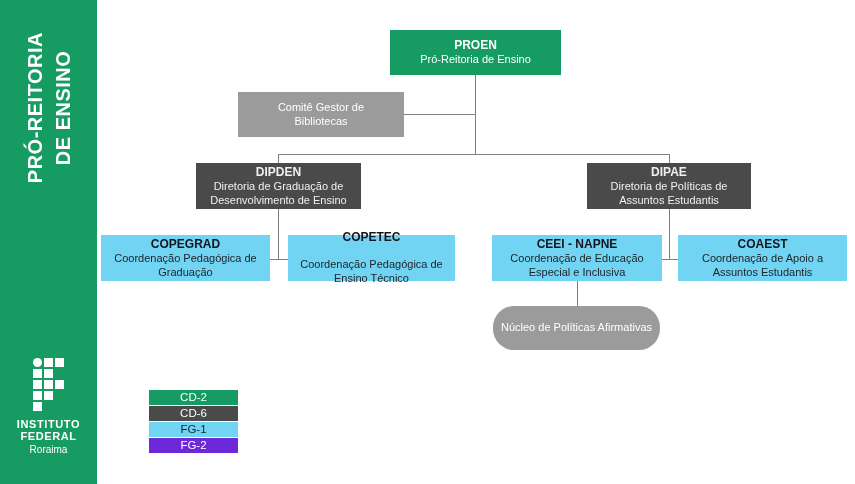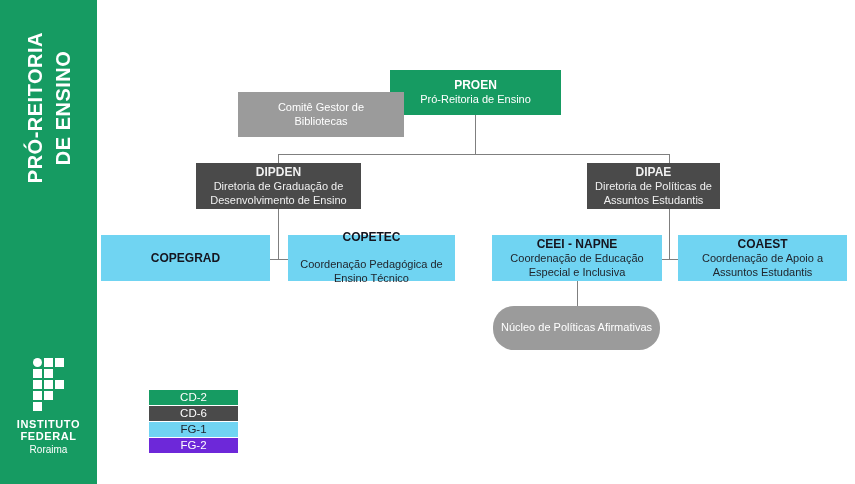--- a/index.html
+++ b/index.html
@@ -39,30 +39,30 @@
   .logo-line3 { color:#ffffff; font-size:10px; line-height:1.3; }
 
   
   .node {
     position:absolute; display:flex; flex-direction:column;
     align-items:center; justify-content:center; text-align:center;
     box-sizing:border-box;
   }
   .node .acr   { font-weight:bold; font-size:12px; line-height:1.25; }
   .node .lbl   { font-size:11px; line-height:1.25; }
-  .node-green  { background:#169b62; color:#ffffff;margin-top:40px; }
+  .node-green  { background:#169b62; color:#ffffff; }
   .node-dark   { background:#4a4a4a; color:#f0f0f0; }
   .node-gray   { background:#9b9b9b; color:#ffffff; }
   .node-blue   { background:#70d4f2; color:#20262e; }
   .node-blue .acr { color:#15151f; }
 
   .proen   { left:390px; top:30px;  width:171px; height:45px; }
   .comite  { left:238px; top:92px;  width:166px; height:45px; padding:0 24px; }
   .dipden  { left:196px; top:163px; width:165px; height:46px; padding:0 6px; }
-  .dipae   { left:587px; top:163px; width:133px; height:46px; padding:12px 8px; }
+  .dipae   { left:587px; top:163px; width:164px; height:46px; padding:12px 8px; }
   .copegrad{ left:101px; top:235px; width:169px; height:46px; padding:0 5px; }
   .copetec { left:288px; top:235px; width:167px; height:46px; padding:0 4px;gap:13px; }
   .ceei    { left:492px; top:235px; width:170px; height:46px; padding:0 4px; }
   .coaest  { left:678px; top:235px; width:169px; height:46px; padding:0 6px; }
   .nucleo  { left:493px; top:306px; width:167px; height:44px; padding:0 2px;border-radius:21px; }
 
   
   .line { position:absolute; background:#7f7f7f; }
   .l-proen-down   { left:475px; top:75px;  width:1px;   height:79px; }
   .l-main-h       { left:278px; top:154px; width:392px; height:1px; }
@@ -143,20 +143,21 @@
   <div class="lbl">Diretoria de Graduação de Desenvolvimento de Ensino</div>
 </div>
 
 <div class="node node-dark dipae">
   <div class="acr">DIPAE</div>
   <div class="lbl">Diretoria de Políticas de Assuntos Estudantis</div>
 </div>
 
 <div class="node node-blue copegrad">
   <div class="acr">COPEGRAD</div>
+  <div class="lbl">Coordenação Pedagógica de Graduação</div>
 </div>
 
 <div class="node node-blue copetec">
   <div class="acr">COPETEC</div>
   <div class="lbl">Coordenação Pedagógica de Ensino Técnico</div>
 </div>
 
 <div class="node node-blue ceei">
   <div class="acr">CEEI - NAPNE</div>
   <div class="lbl">Coordenação de Educação Especial e Inclusiva</div>

